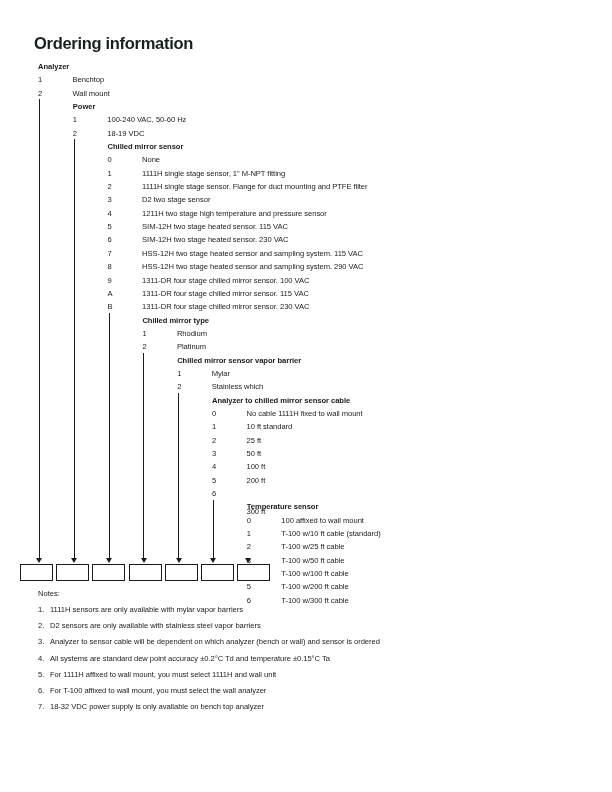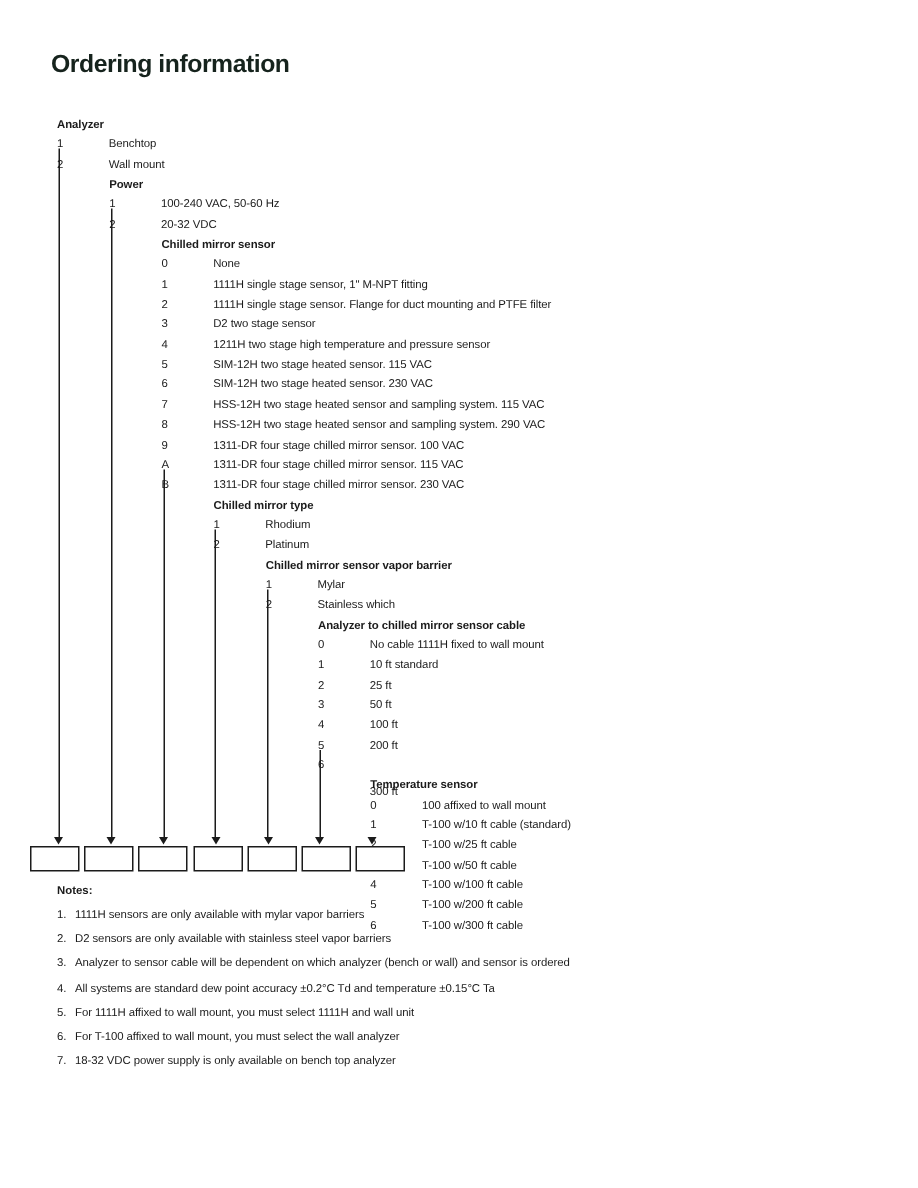--- a/index.html
+++ b/index.html
@@ -31,21 +31,21 @@
     font-size: 16.5px;
     font-weight: bold;
     letter-spacing: -0.3px;
     color: #16231d;
   }
 
   
   #tree {
     position: absolute;
     left: 0;
-    top: 76px;
+    top: 60px;
     width: 612px;
   }
   .trow {
     position: relative;
     height: 13.35px;
     line-height: 13.35px;
     white-space: nowrap;
   }
   .thead-label,
   .tcode,
@@ -100,21 +100,21 @@
 
   
   #notes {
     position: absolute;
     left: 38px;
     top: 588px;
     width: 500px;
   }
   .notes-title {
     font-size: 7.6px;
-    font-weight: bold;
+    font-weight: normal;
     line-height: 12px;
     margin-bottom: 4px;
   }
   .note {
     position: relative;
     font-size: 7.6px;
     line-height: 11px;
     height: 16.2px;
     white-space: nowrap;
     letter-spacing: -0.05px;
@@ -151,21 +151,21 @@
       </div>
       <div class="trow" style="top: 0px; padding-left: 39px;">
         <div class="thead-label" style="left: 72.8px;">Power</div>
       </div>
       <div class="trow">
         <div class="tcode" style="left: 72.8px;">1</div>
         <div class="tlabel" style="left: 107.3px;">100-240 VAC, 50-60 Hz</div>
       </div>
       <div class="trow">
         <div class="tcode" style="left: 72.8px;">2</div>
-        <div class="tlabel" style="left: 107.3px;">20-32 VDC</div>
+        <div class="tlabel" style="left: 107.3px;">18-19 VDC</div>
       </div>
       <div class="trow" style="top: 0px;">
         <div class="thead-label" style="left: 107.6px;">Chilled mirror sensor</div>
       </div>
       <div class="trow">
         <div class="tcode" style="left: 107.6px;">0</div>
         <div class="tlabel" style="left: 142.1px;">None</div>
       </div>
       <div class="trow">
         <div class="tcode" style="left: 107.6px;">1</div>

